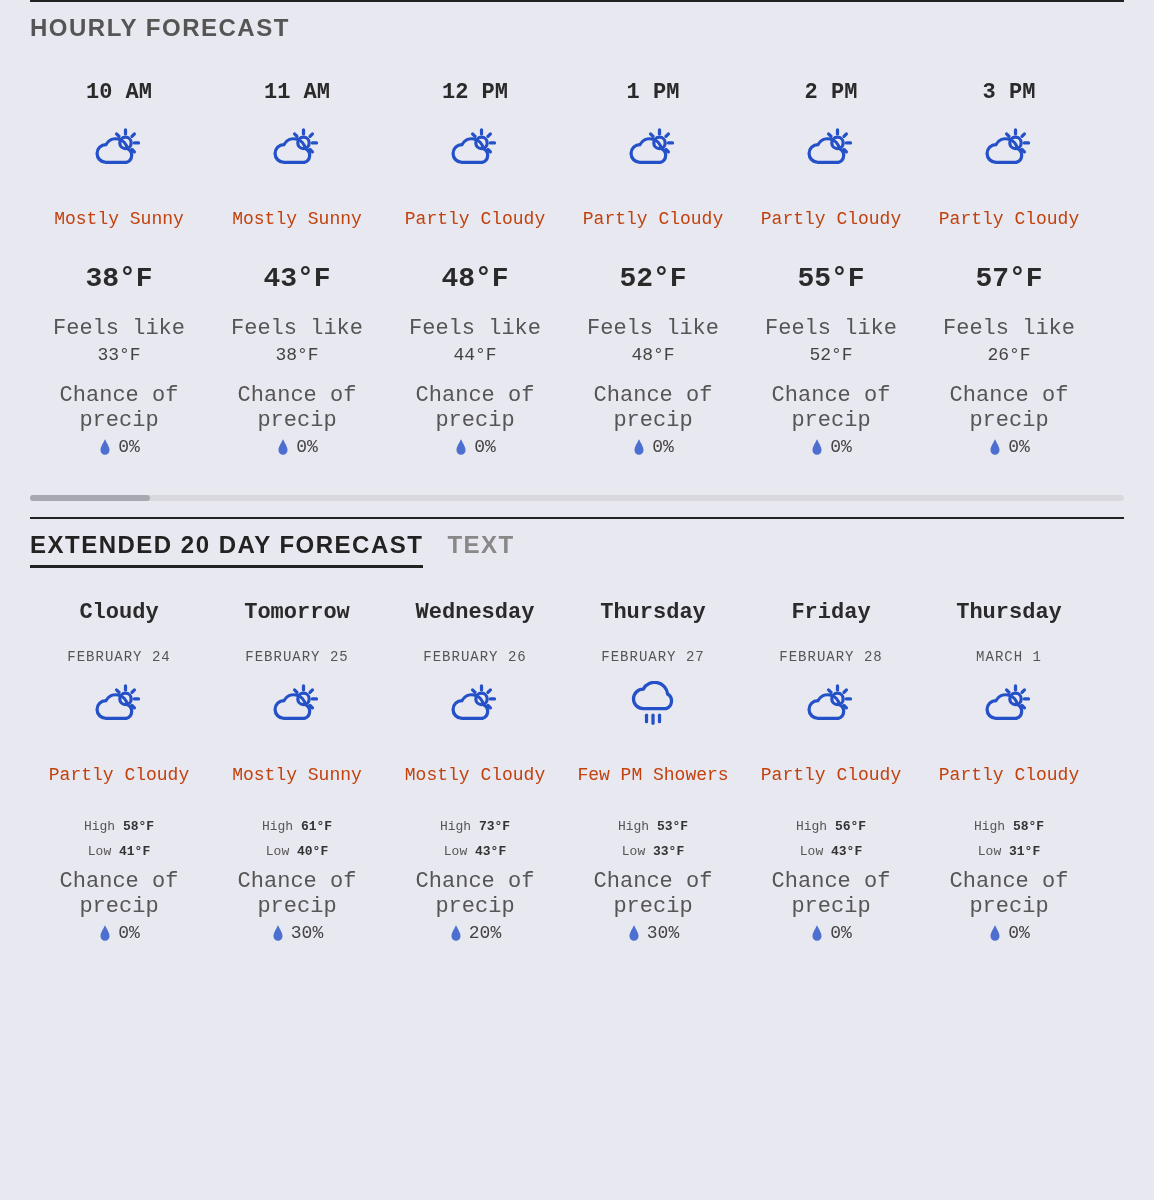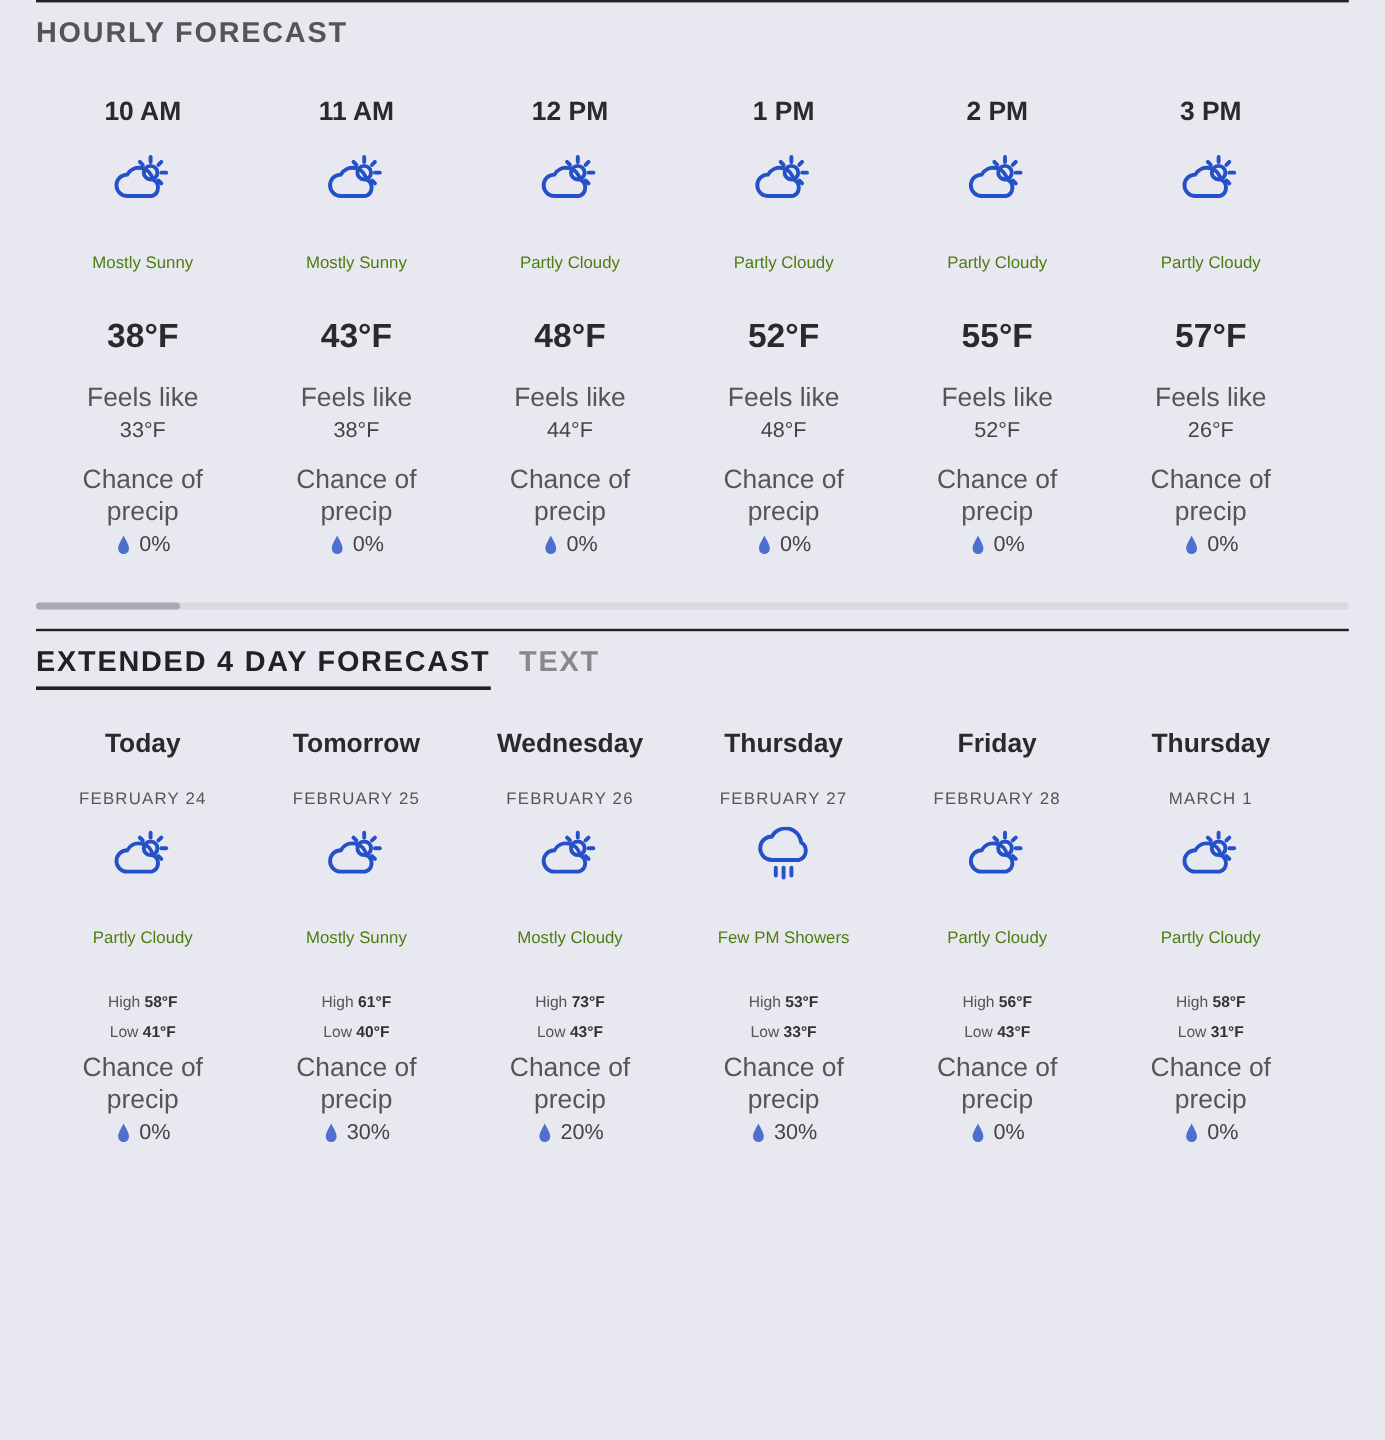--- a/index.html
+++ b/index.html
@@ -32,20 +32,21 @@
       border-bottom: 3px solid #222;
       color: #222;
     }
     .section-title.inactive {
       color: #888;
     }
     .scroll-row {
       display: flex;
       gap: 0;
       overflow-x: auto;
+      font-family: Liberation Mono, monospace;
     }
     .card {
       flex: 0 0 auto;
       width: 178px;
       text-align: center;
       padding: 4px 8px;
     }
     .card-time {
       font-size: 22px;
       font-weight: 600;
@@ -66,22 +67,22 @@
     }
     .icon-holder {
       height: 56px;
       display: flex;
       align-items: center;
       justify-content: center;
       margin-bottom: 18px;
     }
     .icon-holder svg { width: 52px; height: 52px; }
     .cond {
-      font-size: 14px;
-      color: #4d7c0f;
+      font-size: 18px;
+      color: #c2410c;
       margin-bottom: 30px;
       min-height: 24px;
       margin-top: 30px;
     }
     .temp {
       font-size: 28px;
       font-weight: 600;
       color: #2a2a2a;
       margin-bottom: 22px;
     }
@@ -298,26 +299,26 @@
       </div>
     </div>
 </div>
 
 <div class="scrollbar-track">
   <div class="scrollbar-thumb"></div>
 </div>
 
 <div class="section extended-section">
   <div class="section-header">
-    <div class="section-title active">EXTENDED 4 DAY FORECAST</div>
+    <div class="section-title active">EXTENDED 20 DAY FORECAST</div>
     <div class="section-title inactive">TEXT</div>
   </div>
   <div class="scroll-row" id="extended-row">
       <div class="card">
-    <div class="card-dayname">Today</div>
+    <div class="card-dayname">Cloudy</div>
     <div class="card-date">FEBRUARY 24</div>
     <div class="icon-holder">
           <svg viewBox="0 0 64 64">
     <g fill="none" stroke="#2450c8" stroke-width="4" stroke-linecap="round">
       <circle cx="40" cy="22" r="7"></circle>
       <line x1="40" y1="6" x2="40" y2="11"></line>
       <line x1="56" y1="22" x2="51" y2="22"></line>
       <line x1="51" y1="11" x2="48" y2="14"></line>
       <line x1="51" y1="33" x2="48" y2="30"></line>
       <line x1="29" y1="11" x2="32" y2="14"></line>

